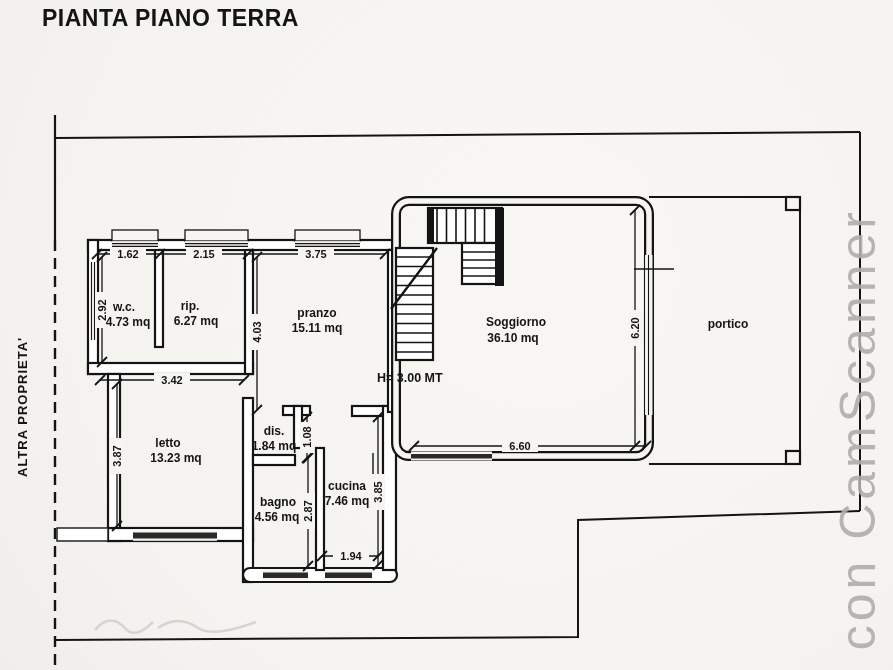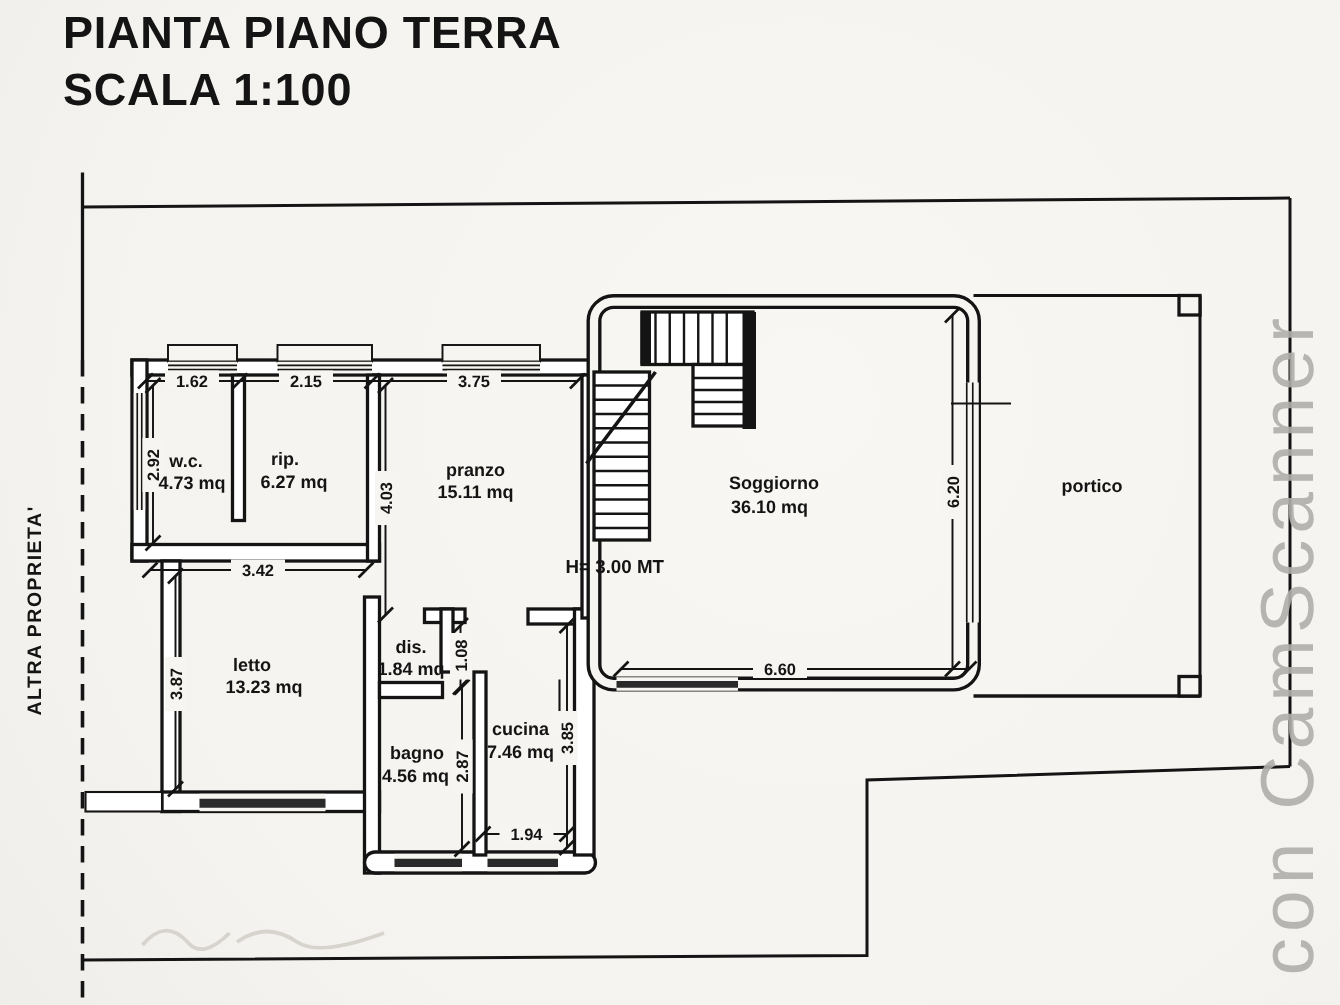--- a/index.html
+++ b/index.html
@@ -6,39 +6,38 @@
   body{
     width:893px;height:670px;
     background:#f6f5f2;
     font-family:"Liberation Sans", sans-serif;
     overflow:hidden;
   }
   .page{position:relative;width:893px;height:670px;
     background:radial-gradient(circle at 60% 40%, #f8f7f4 0%, #f4f3ef 70%, #efeeea 100%);}
   .title-block{
     position:absolute;left:42px;top:4px;
-    color:#141414;font-weight:bold;font-size:30px;line-height:1.28;
+    color:#141414;font-weight:bold;font-size:23px;line-height:1.28;
     letter-spacing:.5px;
   }
   svg{position:absolute;left:0;top:0;}
   svg text{fill:#141414;}
   .room-name,.room-area{font-size:12px;font-weight:bold;}
   .dim{font-size:11px;font-weight:bold;}
   .hnote{font-size:12.5px;font-weight:bold;}
   .side-label{font-size:13px;font-weight:bold;letter-spacing:1px;}
   .wm{font-size:50px;letter-spacing:4px;fill:#b0aeab;opacity:.9;}
 </style>
 </head>
 <body>
 
 <div class="page">
 
   <div class="title-block">
     <div>PIANTA PIANO TERRA</div>
-    <div>SCALA 1:100</div>
   </div>
 
   <svg width="893" height="670" viewBox="0 0 893 670">
 
     <g stroke="#141414" fill="none">
       <path d="M55 115 V240" stroke-width="2.2"></path>
       <path d="M55 240 V672" stroke-width="2.4" stroke-dasharray="11 7"></path>
       <path d="M55 138 L860 132" stroke-width="2"></path>
       <path d="M860 132 V511" stroke-width="2"></path>
       <path d="M860 511 L578 520 L578 637 L55 640" stroke-width="2"></path>

